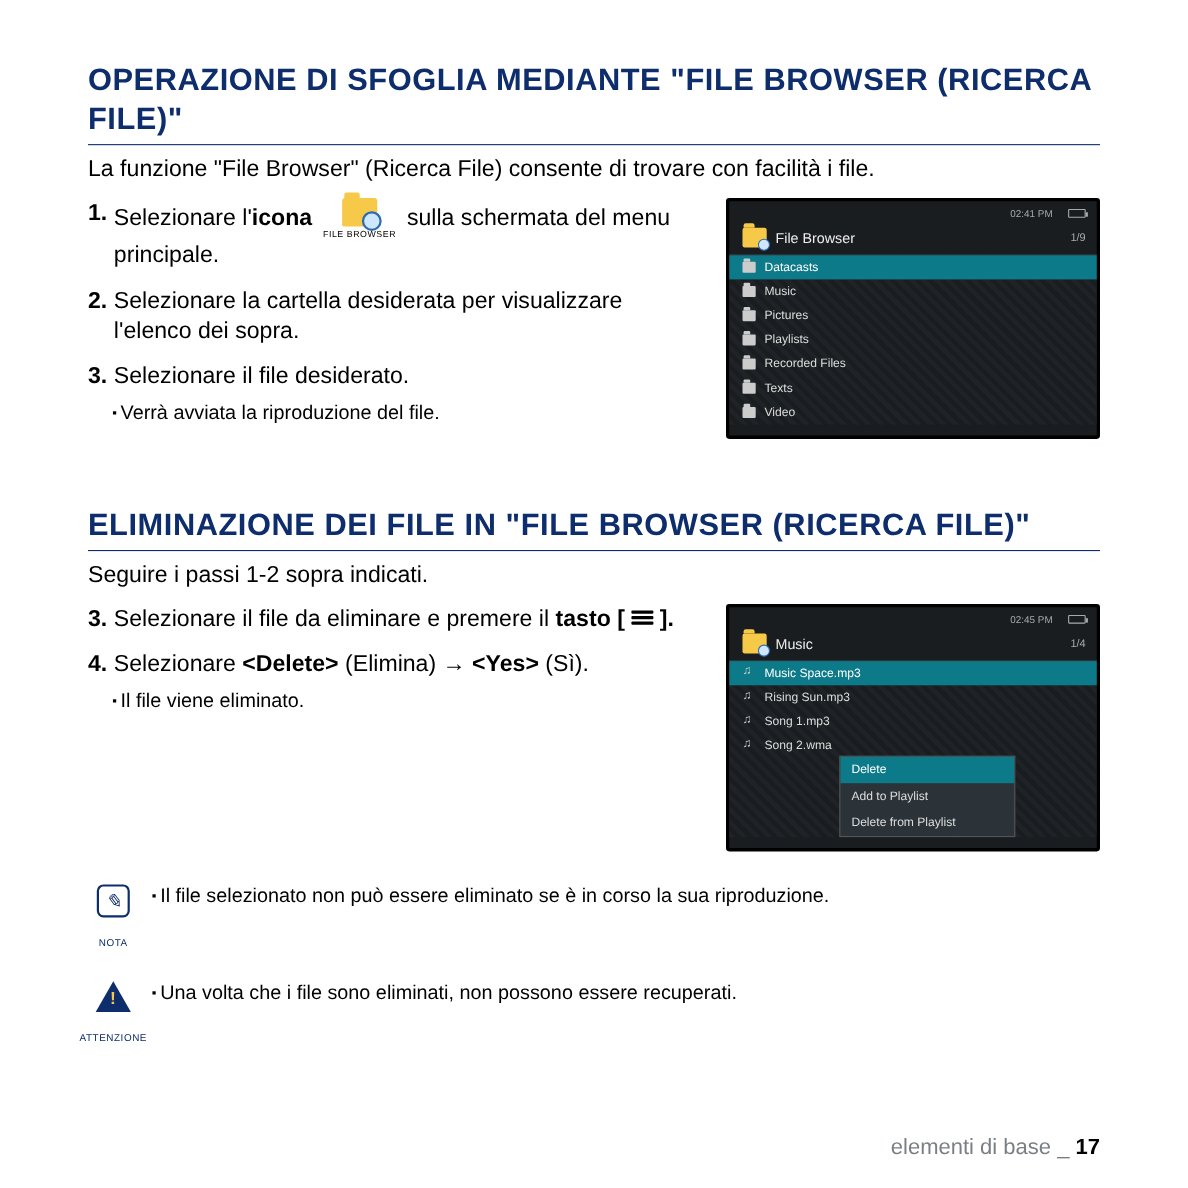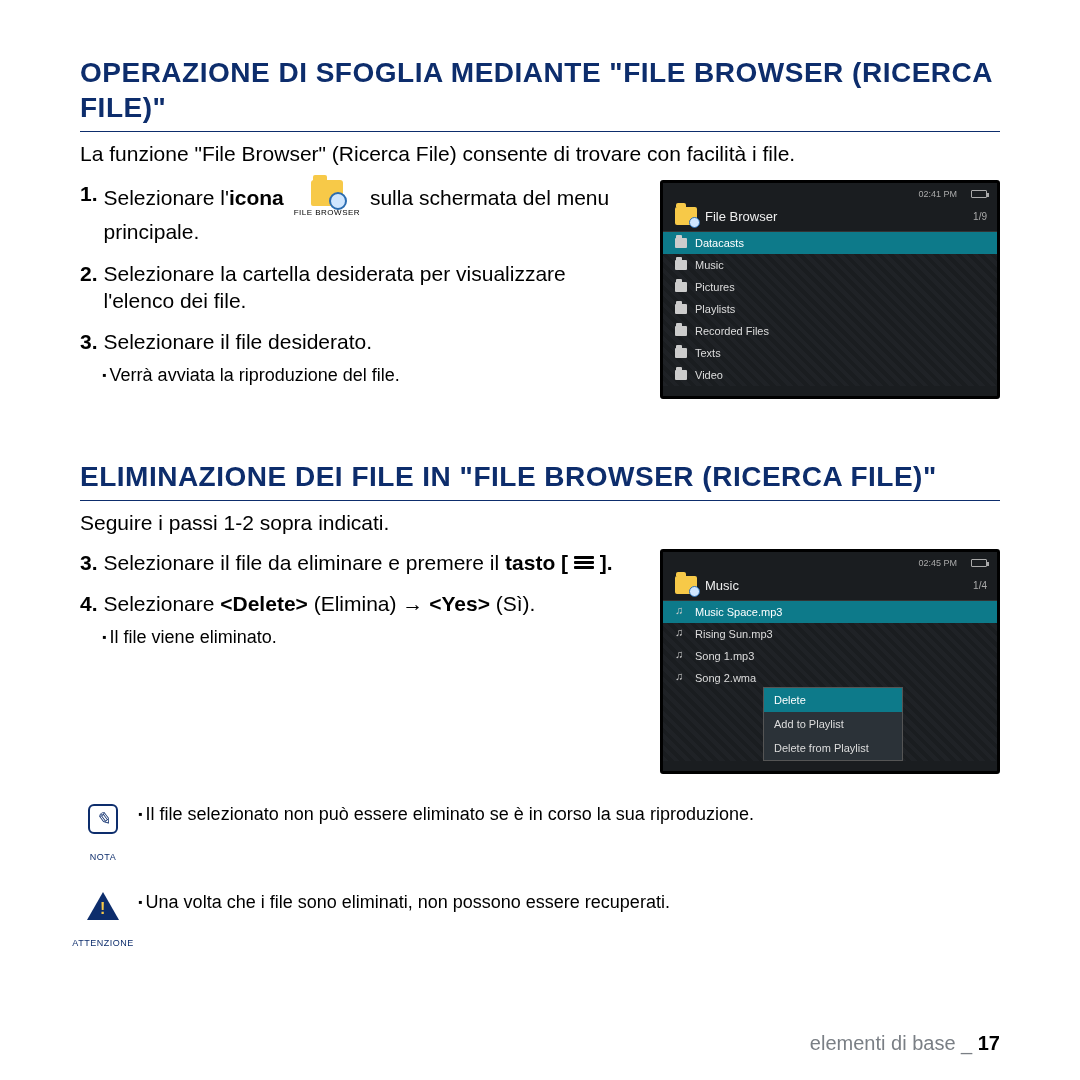--- a/index.html
+++ b/index.html
@@ -112,21 +112,21 @@
     font-size: 11px;
   }
   .ss-item.sel { background: #0d7a8a; color:#fff; }
   .fi { width:12px; height:10px; background:#ccc; border-radius:1px; position:relative; }
   .fi::before { content:""; position:absolute; top:-3px; left:1px; width:6px; height:3px; background:#ccc; border-radius:1px 1px 0 0; }
   .mi { width:12px; height:12px; position:relative; }
   .mi::before { content:"♫"; color:#ccc; font-size:11px; position:absolute; top:-2px; }
   .context-menu {
     position: relative;
     left: 100px;
-    width: 140px;
+    width: 160px;
     background: #2b3238;
     border: 1px solid #555;
     margin-top: -2px;
   }
   .cm-item { padding: 6px 10px; font-size: 11px; color:#ddd; }
   .cm-item.sel { background:#0d7a8a; color:#fff; }
   .section2 { margin-top: 60px; }
   .followup { font-size: 21px; margin-bottom: 14px; }
   .menu-key {
     display: inline-block; width: 20px; height: 16px;
@@ -182,21 +182,21 @@
         <span>Selezionare l'</span><b>icona</b>
         <span class="icon-chip">
           <span class="folder-glyph"></span>
           <span class="icon-label">FILE BROWSER</span>
         </span>
         <span>sulla schermata del menu principale.</span>
       </span>
     </div>
     <div class="step">
       <span class="num">2.</span>
-      <span>Selezionare la cartella desiderata per visualizzare l'elenco dei file.</span>
+      <span>Selezionare la cartella desiderata per visualizzare l'elenco dei sopra.</span>
     </div>
     <div class="step">
       <span class="num">3.</span>
       <span>Selezionare il file desiderato.</span>
     </div>
     <p class="sub">Verrà avviata la riproduzione del file.</p>
   </div>
 
   <div class="screenshot">
     <div class="ss-status">

